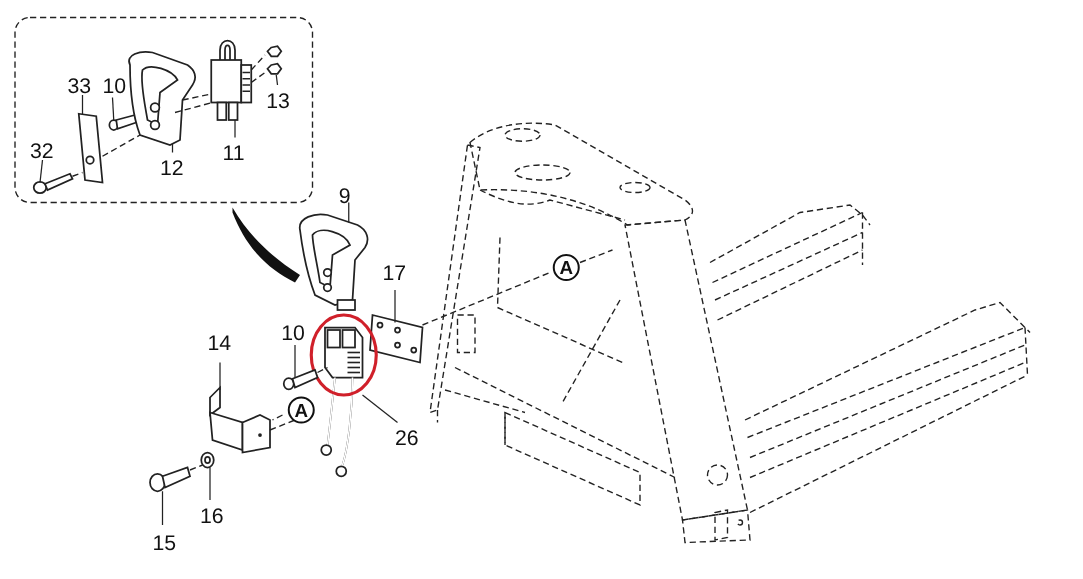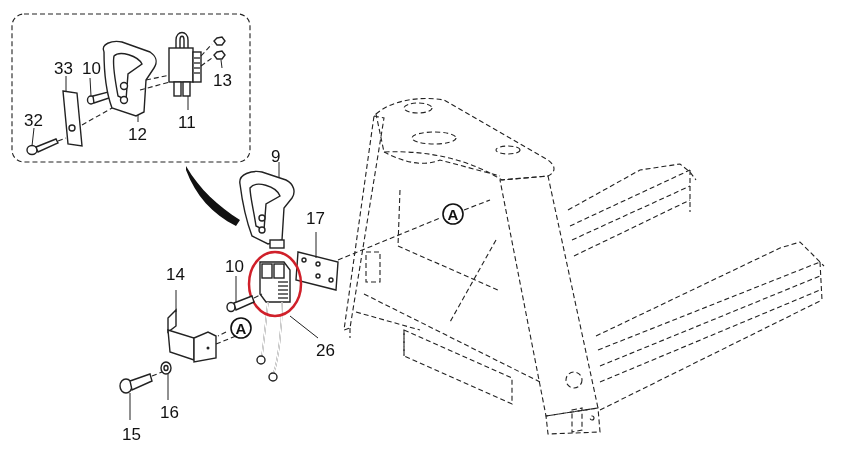--- a/index.html
+++ b/index.html
@@ -1,16 +1,16 @@
 <!DOCTYPE html>
 <html><head>
 <meta charset="utf-8">
 <style>
   html, body { margin: 0; padding: 0; background: #ffffff; }
-  #stage { position: relative; width: 866px; height: 463px; overflow: hidden; background: #fff; }
+  #stage { position: relative; width: 866px; height: 463px; overflow: hidden; background: #fff; border-radius: 28px; }
   svg { position: absolute; left: 0; top: 0; }
   .lbl { font-family: "Liberation Sans", sans-serif; font-size: 17px; fill: #111; }
   .ref { font-family: "Liberation Sans", sans-serif; font-size: 15px; fill: #111; font-weight: bold; }
   .ln { stroke: #222; stroke-width: 1.3; fill: none; }
   .ds { stroke: #222; stroke-width: 1.1; fill: none; stroke-dasharray: 5 3; }
   .part { stroke: #222; stroke-width: 1.4; fill: #fff; }
   .lead { stroke: #222; stroke-width: 1; fill: none; }
 </style>
 </head>
 <body>

